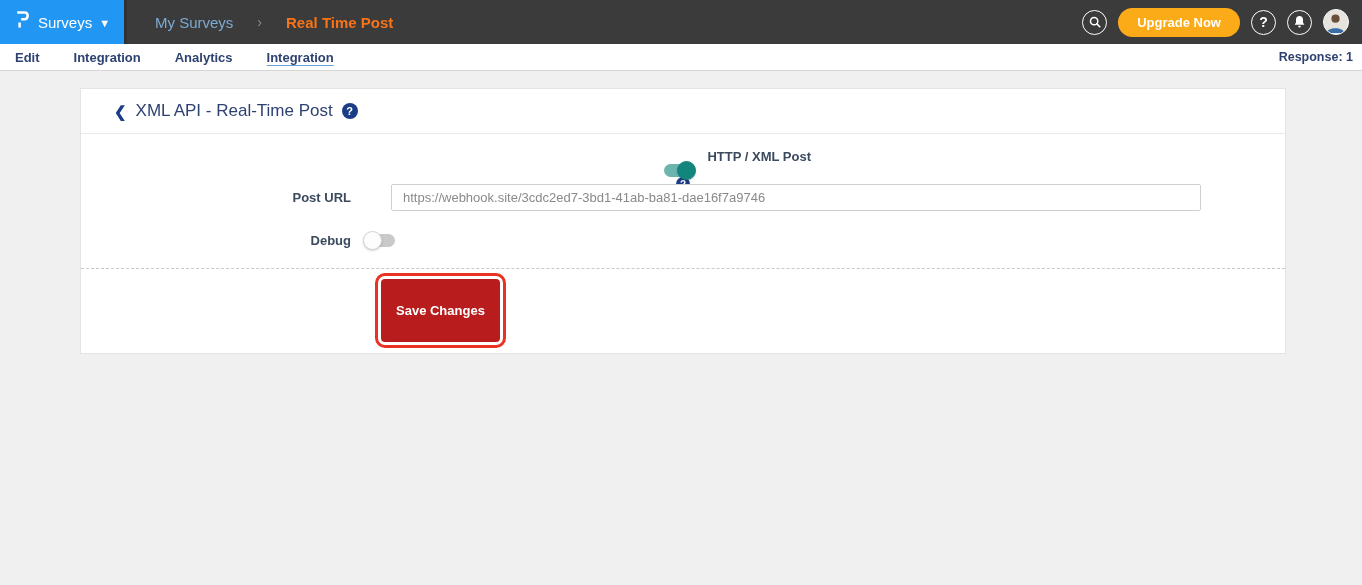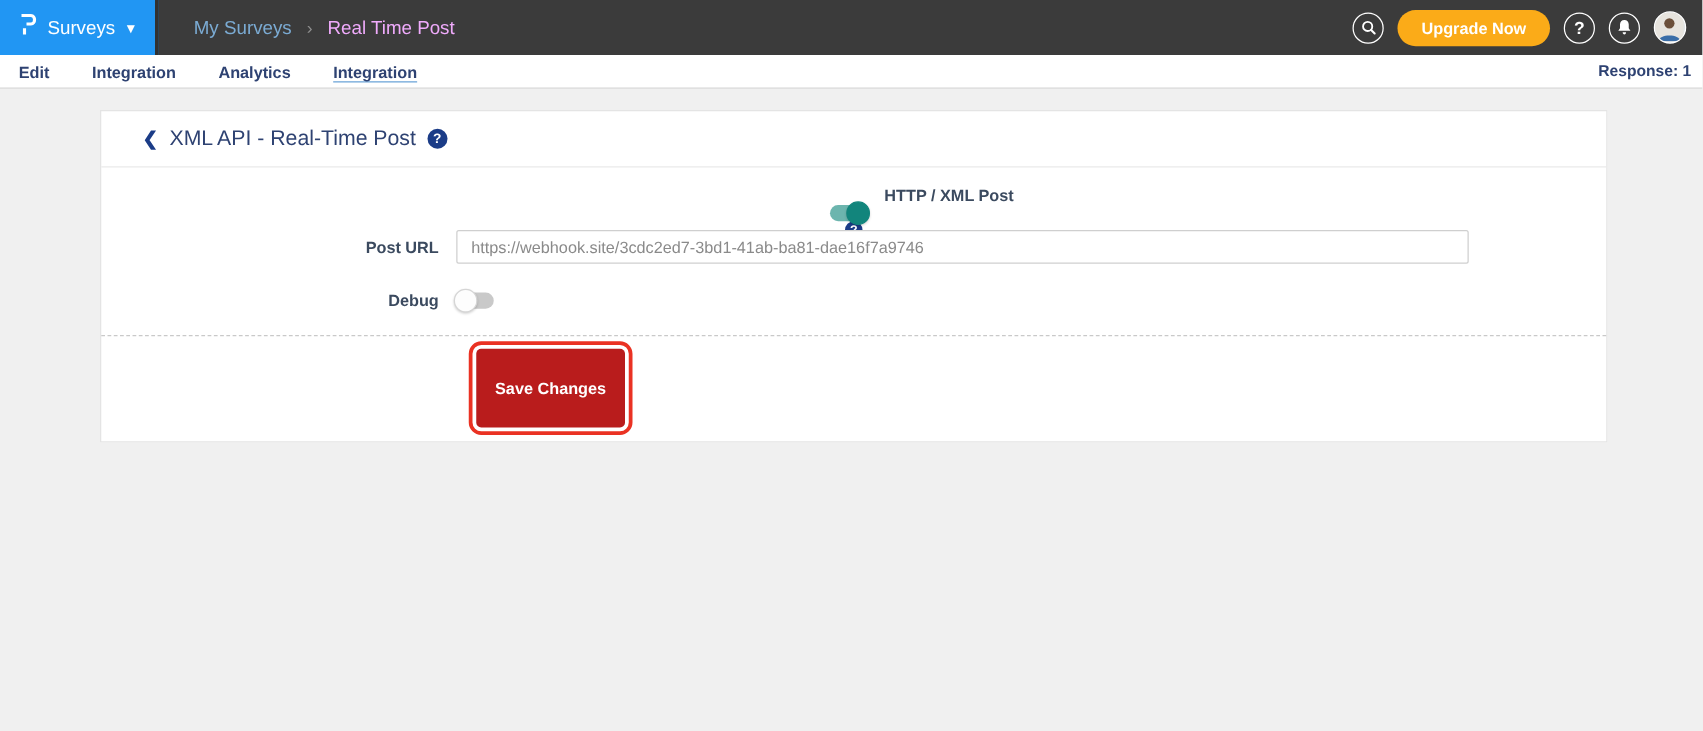--- a/index.html
+++ b/index.html
@@ -4,24 +4,24 @@
 <style>
   * { margin:0; padding:0; box-sizing:border-box; }
   html,body { width:1362px; height:585px; }
   body { background:#f0f0f0; font-family:"Liberation Sans", sans-serif; overflow:hidden; }
 
   
   .topbar { height:44px; background:#3b3b3b; display:flex; align-items:center; }
   .brand { width:127px; height:44px; background:#2196f3; display:flex; align-items:center; justify-content:center; gap:7px; color:#fff; cursor:pointer; border-right:3px solid #313131; }
   .brand-label { font-size:15px; color:#fff; }
   .brand-caret { font-size:11px; color:#fff; margin-top:1px; }
-  .breadcrumb { display:flex; align-items:flex-start; gap:12px; margin-left:28px; font-size:15px; }
+  .breadcrumb { display:flex; align-items:flex-start; gap:24px; margin-left:28px; font-size:15px; }
   .crumb-parent { color:#7babd3; cursor:pointer; }
   .crumb-sep { color:#8f8f8f; font-size:14px; }
-  .crumb-current { color:#f0abfc; }
+  .crumb-current { color:#f97316;font-weight:bold; }
   .topbar-right { margin-left:auto; display:flex; align-items:center; gap:11px; padding-right:13px; }
   .icon-circle { width:25px; height:25px; border-radius:50%; border:1.6px solid #fff; display:flex; align-items:center; justify-content:center; color:#fff; cursor:pointer; flex:0 0 auto; }
   .icon-circle svg { display:block; }
   .qmark { font-size:14px; font-weight:bold; color:#fff; line-height:1; }
   .upgrade-btn { background:#fbab18; color:#fff; border:none; border-radius:15px; height:29px; padding:0 19px; font-size:13px; font-weight:bold; font-family:"Liberation Sans", sans-serif; cursor:pointer; }
   .avatar { width:26px; height:26px; border-radius:50%; border:1.6px solid #fff; overflow:hidden; background:#dfe3e6; cursor:pointer; }
 
   
   .tabbar { height:27px; background:#fff; border-bottom:1px solid #d6d6d6; display:flex; align-items:center; padding-left:15px;text-align:center; }
   .tab { font-size:13px; font-weight:bold; color:#2e4272; margin-right:34px; cursor:pointer; text-decoration:none; }
@@ -34,21 +34,21 @@
   .card-header { height:45px; border-bottom:1px solid #eaeaea; display:flex; align-items:center; padding-left:33px; gap:9px; }
   .back-chevron { color:#1b3c87; font-size:15px; font-weight:bold; cursor:pointer; line-height:1; }
   .card-title { font-size:17px; color:#2e4272; }
   .help-badge { width:16px; height:16px; border-radius:50%; background:#1b3c87; color:#fff; font-size:11px; font-weight:bold; display:inline-flex; align-items:center; justify-content:center; cursor:pointer; flex:0 0 auto; }
   .help-badge.sm { width:14px; height:14px; font-size:10px; }
 
   .form { padding-top:13px; }
   .form-row { display:flex; align-items:center; }
   .form-label { width:284px; text-align:right; font-size:13px; font-weight:bold; color:#3b4a5f; padding-right:14px; flex:0 0 auto; }
   .row-toggle { margin-top:2px; height:22px;flex-direction:column; }
-  .row-url { margin-top:13px; }
+  .row-url { margin-top:13px;gap:26px; }
   .url-input { width:810px; height:27px; border:1px solid #cfcfcf; border-radius:2px; padding:0 11px; font-size:13px; color:#8a8a8a; font-family:"Liberation Sans", sans-serif; background:#fff; }
   .hint-row { width:1094px; text-align:right; font-size:12.5px; color:#7d7d7d; margin-top:7px; }
   .row-debug { margin-top:18px; height:22px; }
   .dashed-sep { border-top:1px dashed #c9c9c9; margin-top:17px; }
   .footer { padding:10px 0 11px 0; }
   .save-btn { margin-left:300px; background:#b91c1c; color:#fff; border:none; border-radius:4px; padding:24px 15px; font-size:13px; font-weight:bold; font-family:"Liberation Sans", sans-serif; cursor:pointer; outline:3px solid #ea3223; outline-offset:3px; }
 
   
   .toggle { position:relative; width:30px; height:13px; border-radius:7px; background:#c9c9c9; cursor:pointer; margin-right:8px; flex:0 0 auto; }
   .toggle .knob { position:absolute; top:-3px; left:-2px; width:19px; height:19px; border-radius:50%; background:#fdfdfd; border:1px solid #d5d5d5; box-shadow:0 1px 2px rgba(0,0,0,.18); }

